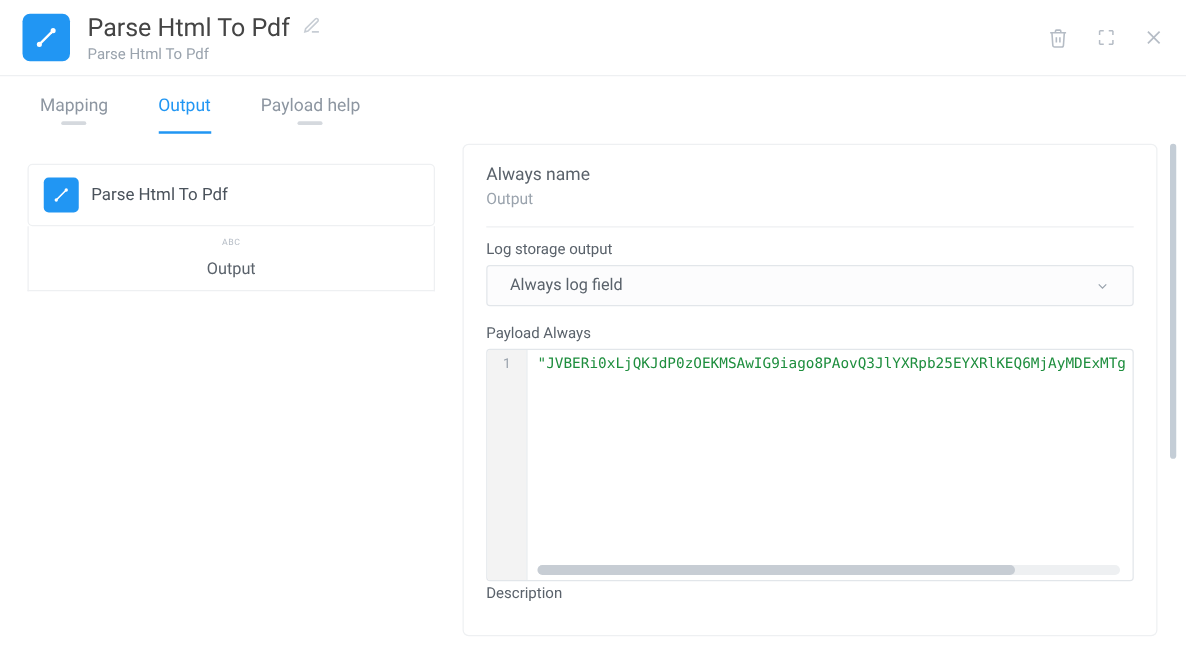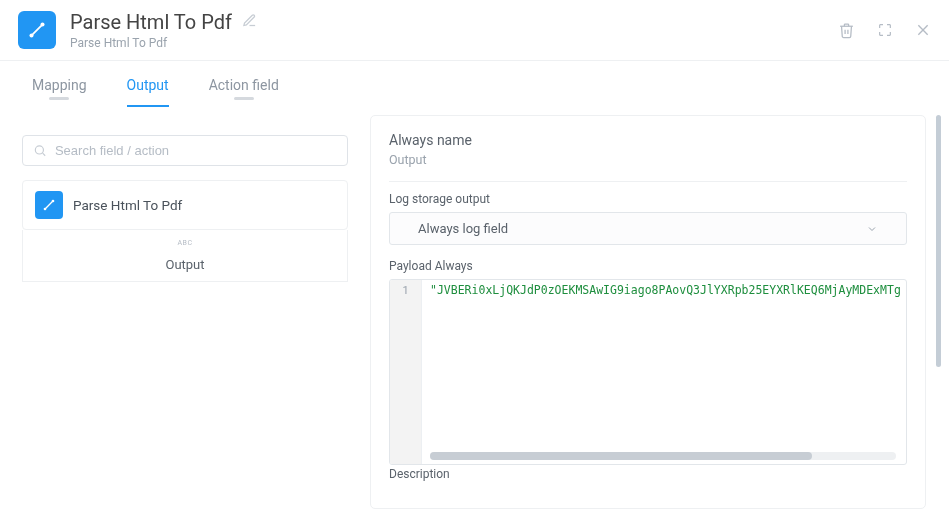--- a/index.html
+++ b/index.html
@@ -37,21 +37,21 @@
 .tree-child { padding: 9px 12px; display: flex; align-items: center; gap: 10px; font-size: 13px; color: #5a626b; cursor: pointer; flex-direction: column; }
 .badge-abc { font-size: 7px; color: #b5bcc5; letter-spacing: 0.5px; width: 28px; display: flex; align-items: center; justify-content: center; }
 
 .panel { flex: 1; border: 1px solid #eef0f2; border-radius: 5px; margin-top: 54px; padding: 16px 18px; overflow: hidden; }
 .scrollbar { width: 5px; background: #c4cdd6; border-radius: 3px; margin-top: 54px; margin-left: 10px; height: 252px; }
 
 .field-label { font-size: 12px; color: #5a626b; }
 .field-heading { font-size: 14px; color: #5a626b; }
 .field-sub { font-size: 12.5px; color: #9aa3ad; margin-top: 4px; }
 .sep { margin: 14px 0 10px; border: none; border-top: 1px solid #eef0f2; }
-.select { border: 1px solid #e2e6ea; border-radius: 3px; padding: 8px 28px; margin-top: 6px; display: flex; align-items: center; justify-content: space-between; font-size: 13px; color: #5a626b; cursor: pointer; background: #fcfcfd; }
+.select { border: 1px solid #e2e6ea; border-radius: 3px; padding: 8px 18px; margin-top: 6px; display: flex; align-items: center; justify-content: space-between; font-size: 13px; color: #5a626b; cursor: pointer; background: #fcfcfd; }
 .code-box { border: 1px solid #e2e6ea; border-radius: 3px; margin-top: 6px; height: 186px; overflow: hidden; position: relative; background: #fff; }
 .gutter { position: absolute; left: 0; top: 0; bottom: 0; width: 32px; background: #f3f3f3; border-right: 1px solid #eceff2; font-size: 11px; color: #9aa3ad; text-align: center; padding-top: 4px; }
 .code-line { position: absolute; left: 40px; top: 3px; font-family: Menlo, Consolas, monospace; font-size: 11.5px; color: #1e8e3e; white-space: nowrap; }
 .hscroll { position: absolute; bottom: 4px; left: 40px; right: 10px; height: 8px; background: #eef0f2; border-radius: 4px; }
 .hscroll-thumb { height: 100%; width: 82%; background: #c7cdd4; border-radius: 4px; }
 
 .edit-icon { color: #c7cdd4; cursor: pointer; }
 </style>
 </head>
 <body>
@@ -104,32 +104,25 @@
     <div class="tabs">
       <div class="tab">
         <span>Mapping</span>
         <span class="tab-underline"></span>
       </div>
       <div class="tab active">
         <span>Output</span>
         <span class="tab-line-full"></span>
       </div>
       <div class="tab">
-        <span>Action field</span>
+        <span>Payload help</span>
         <span class="tab-underline"></span>
       </div>
     </div>
 
-    <div class="search-box">
-      <svg width="15" height="15" viewBox="0 0 24 24" fill="none" stroke="#c7cdd4" stroke-width="2">
-          <circle cx="11" cy="11" r="7"></circle>
-          <line x1="21" y1="21" x2="16.65" y2="16.65"></line>
-        </svg>
-      <input type="text" style="margin-left: 8px;" placeholder="Search field / action">
-    </div>
 
     <div class="tree">
       <div class="tree-node">
         <div class="tree-icon">
           <svg width="16" height="16" viewBox="0 0 24 24" fill="none" stroke="#fff" stroke-width="2" stroke-linecap="round">
             <circle cx="6" cy="18" r="2" fill="#fff" stroke="none"></circle>
             <circle cx="18" cy="6" r="2" fill="#fff" stroke="none"></circle>
             <line x1="7.2" y1="16.8" x2="16.8" y2="7.2"></line>
           </svg>
         </div>

